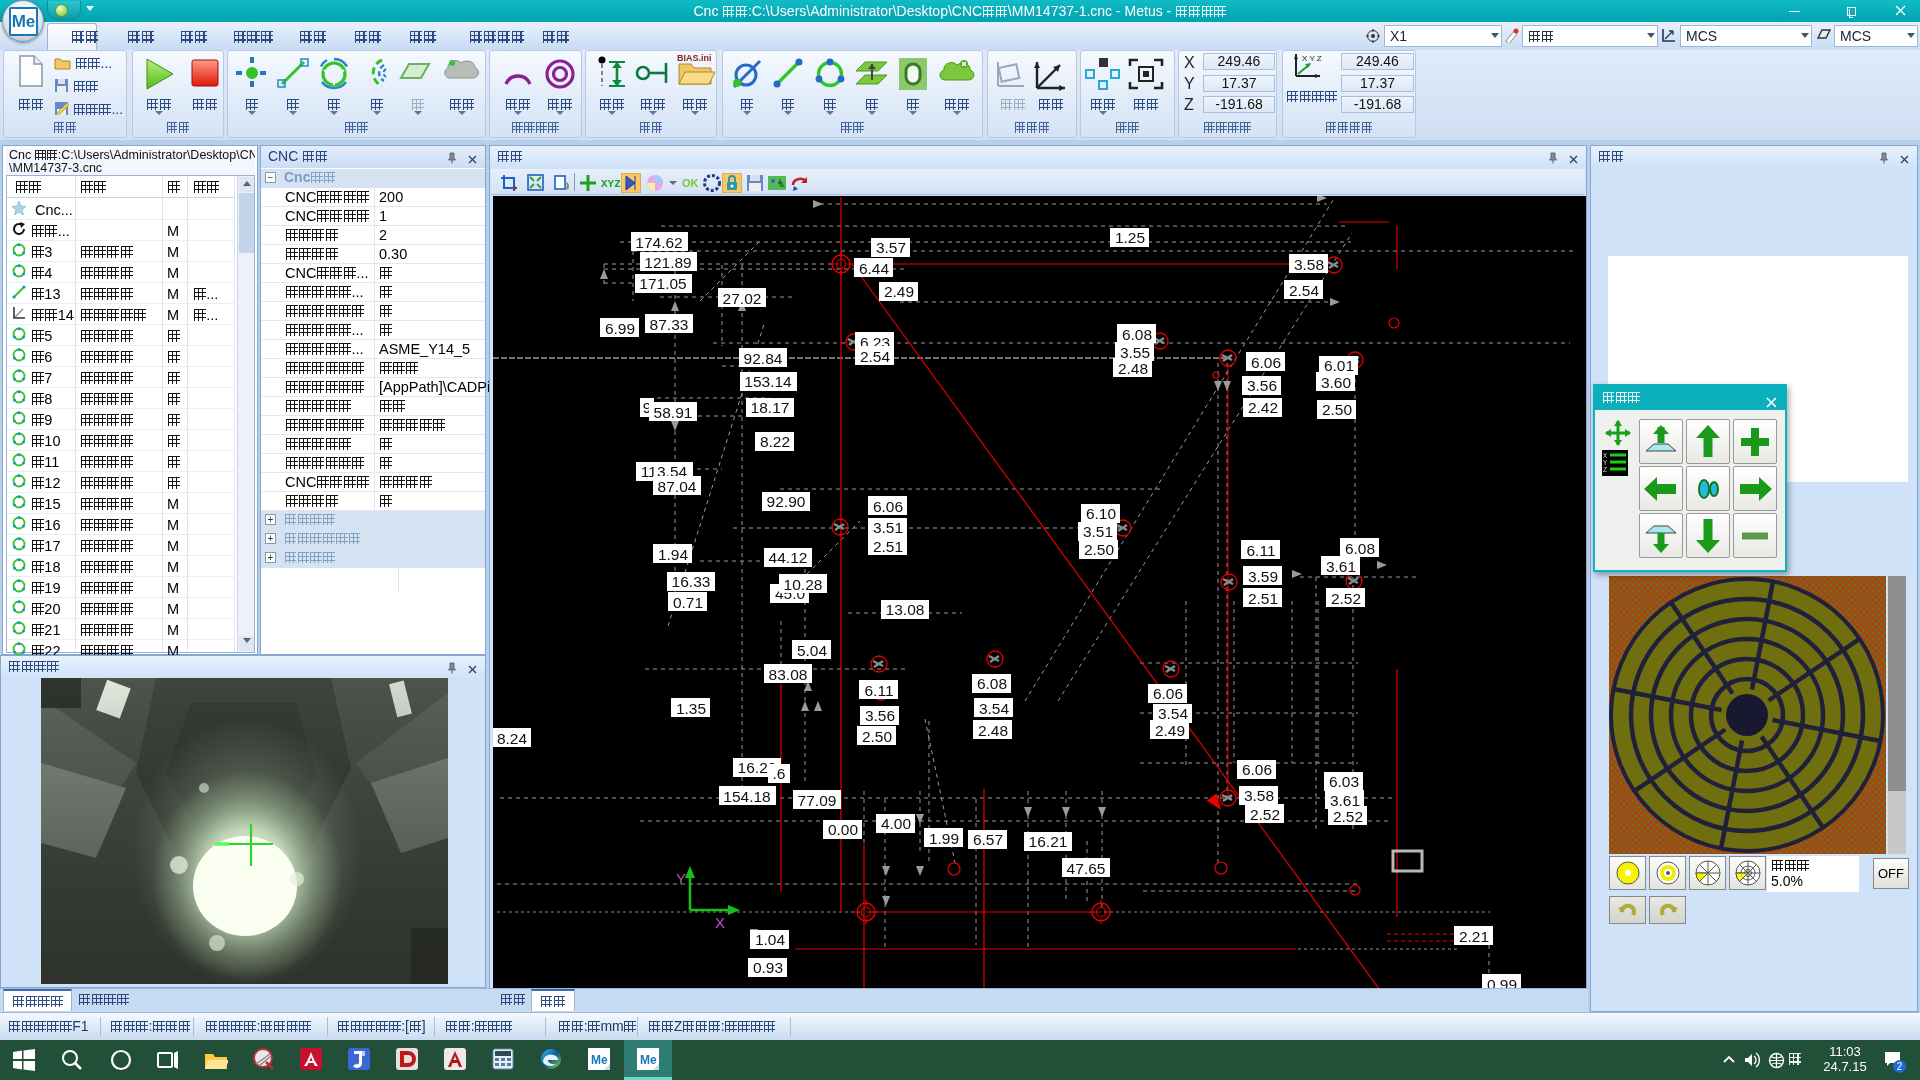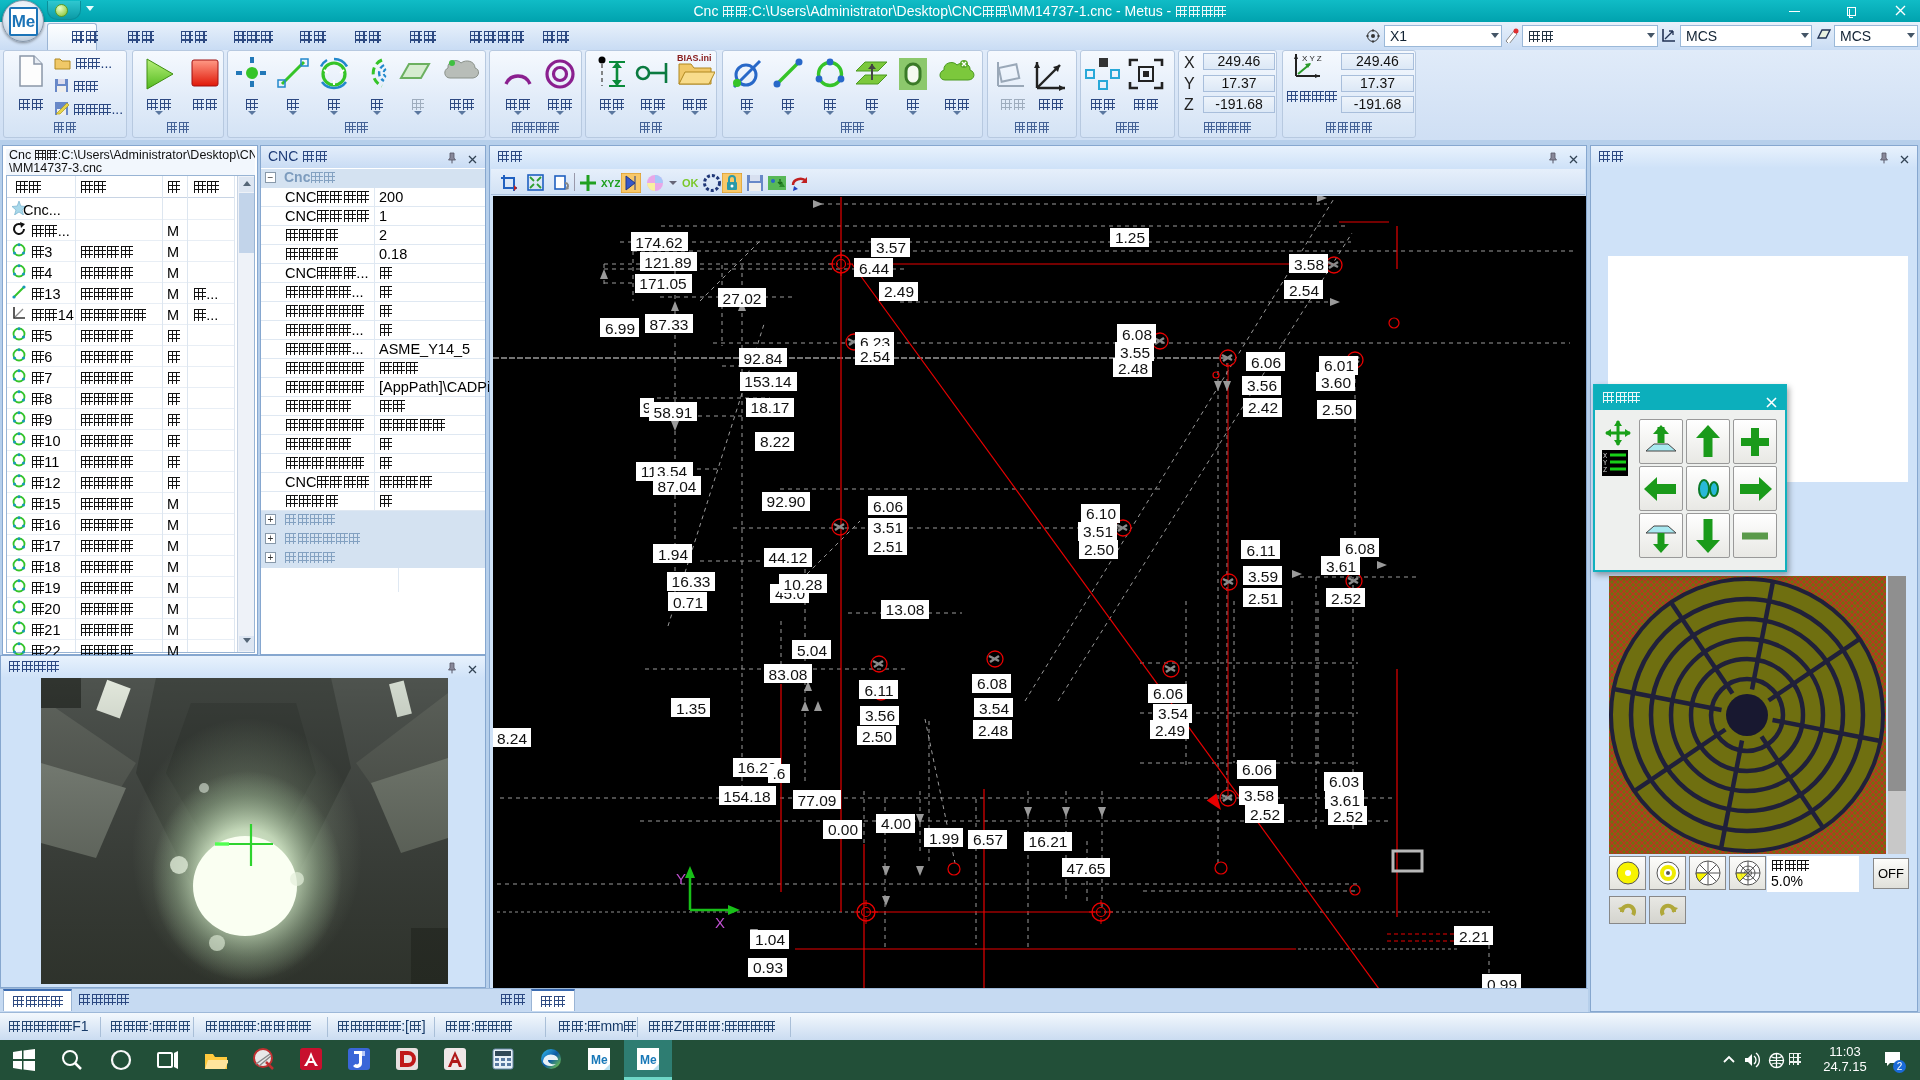--- a/index.html
+++ b/index.html
@@ -406,21 +406,21 @@
 <div class="trow" style="top:0;height:22px;background:#fff;border-bottom:1px solid #c8d4e4">
         <span style="left:8px"><b class="h"></b><b class="h"></b></span>
         <span style="left:73px"><b class="h"></b><b class="h"></b></span>
         <span style="left:160px"><b class="h"></b></span>
         <span style="left:186px"><b class="h"></b><b class="h"></b></span>
       </div>
 <div class="trow" style="top:23px">
         <span style="left:5px;top:2px"><svg width="14" height="14" viewBox="0 0 14 14" style="">
             <path d="M7 0 8.8 5 14 5.5 10 9l1.5 5L7 11l-4.5 3L4 9 0 5.5 5.2 5z" fill="#a8d8ea" stroke="#68a8c8" stroke-width=".6"></path>
           </svg></span>
-        <span style="left:16px">Cnc...</span>
+        <span style="left:28px">Cnc...</span>
         <span style="left:73px"></span>
         <span style="left:160px"></span>
         <span style="left:186px"></span>
       </div>
 <div class="trow" style="top:44px">
         <span style="left:5px;top:2px"><svg width="14" height="14" viewBox="0 0 14 14" style="">
             <path d="M12 7a5 5 0 1 1-3-4.6" fill="none" stroke="#111" stroke-width="2"></path>
             <path d="M8 0l5 2-4 4z" fill="#111"></path>
           </svg></span>
         <span style="left:24px"><b class="h"></b><b class="h"></b>...</span>
@@ -694,21 +694,21 @@
       <b style="position:absolute;left:118px;top:1px">1</b>
       <i style="position:absolute;left:113px;top:0;width:1px;height:100%;background:#dfe8f2"></i>
     </div>
 <div class="prow" style="top:80px">
       <b style="position:absolute;left:24px;top:1px"><b class="h"></b><b class="h"></b><b class="h"></b><b class="h"></b></b>
       <b style="position:absolute;left:118px;top:1px">2</b>
       <i style="position:absolute;left:113px;top:0;width:1px;height:100%;background:#dfe8f2"></i>
     </div>
 <div class="prow" style="top:99px">
       <b style="position:absolute;left:24px;top:1px"><b class="h"></b><b class="h"></b><b class="h"></b><b class="h"></b></b>
-      <b style="position:absolute;left:118px;top:1px">0.18</b>
+      <b style="position:absolute;left:118px;top:1px">0.30</b>
       <i style="position:absolute;left:113px;top:0;width:1px;height:100%;background:#dfe8f2"></i>
     </div>
 <div class="prow" style="top:118px">
       <b style="position:absolute;left:24px;top:1px">CNC<b class="h"></b><b class="h"></b><b class="h"></b>...</b>
       <b style="position:absolute;left:118px;top:1px"><b class="h"></b></b>
       <i style="position:absolute;left:113px;top:0;width:1px;height:100%;background:#dfe8f2"></i>
     </div>
 <div class="prow" style="top:137px">
       <b style="position:absolute;left:24px;top:1px"><b class="h"></b><b class="h"></b><b class="h"></b><b class="h"></b><b class="h"></b>...</b>
       <b style="position:absolute;left:118px;top:1px"><b class="h"></b></b>

